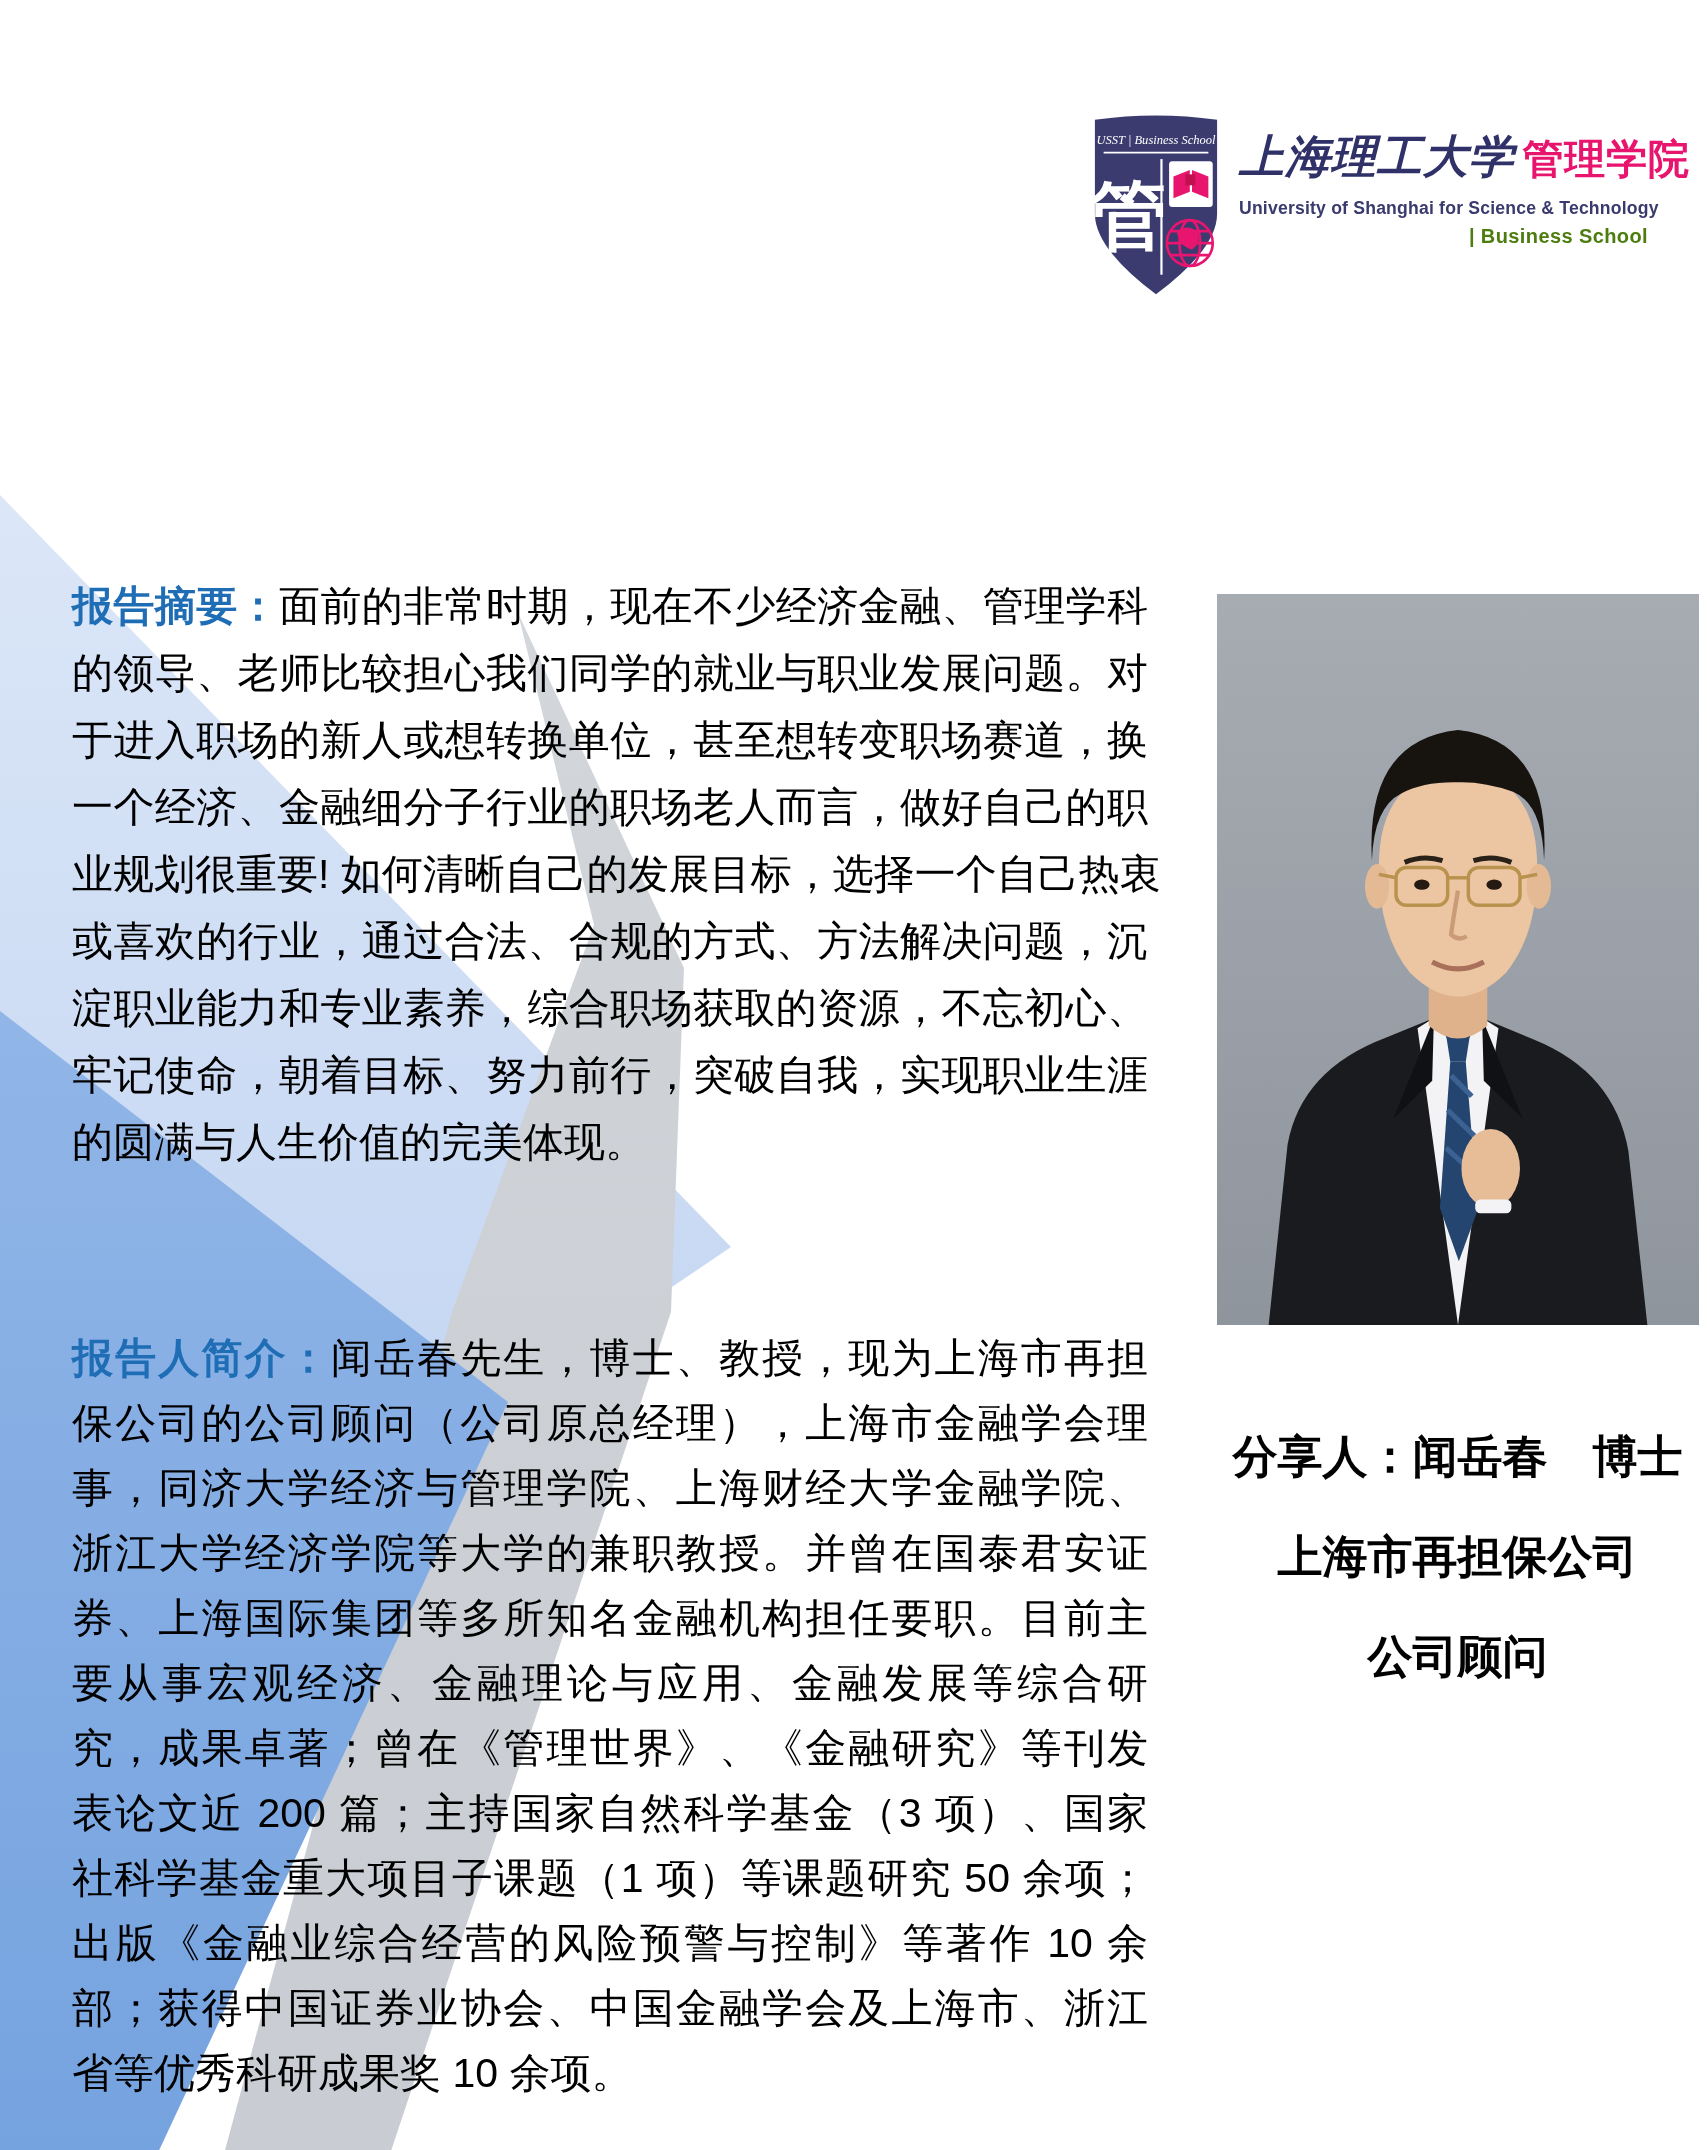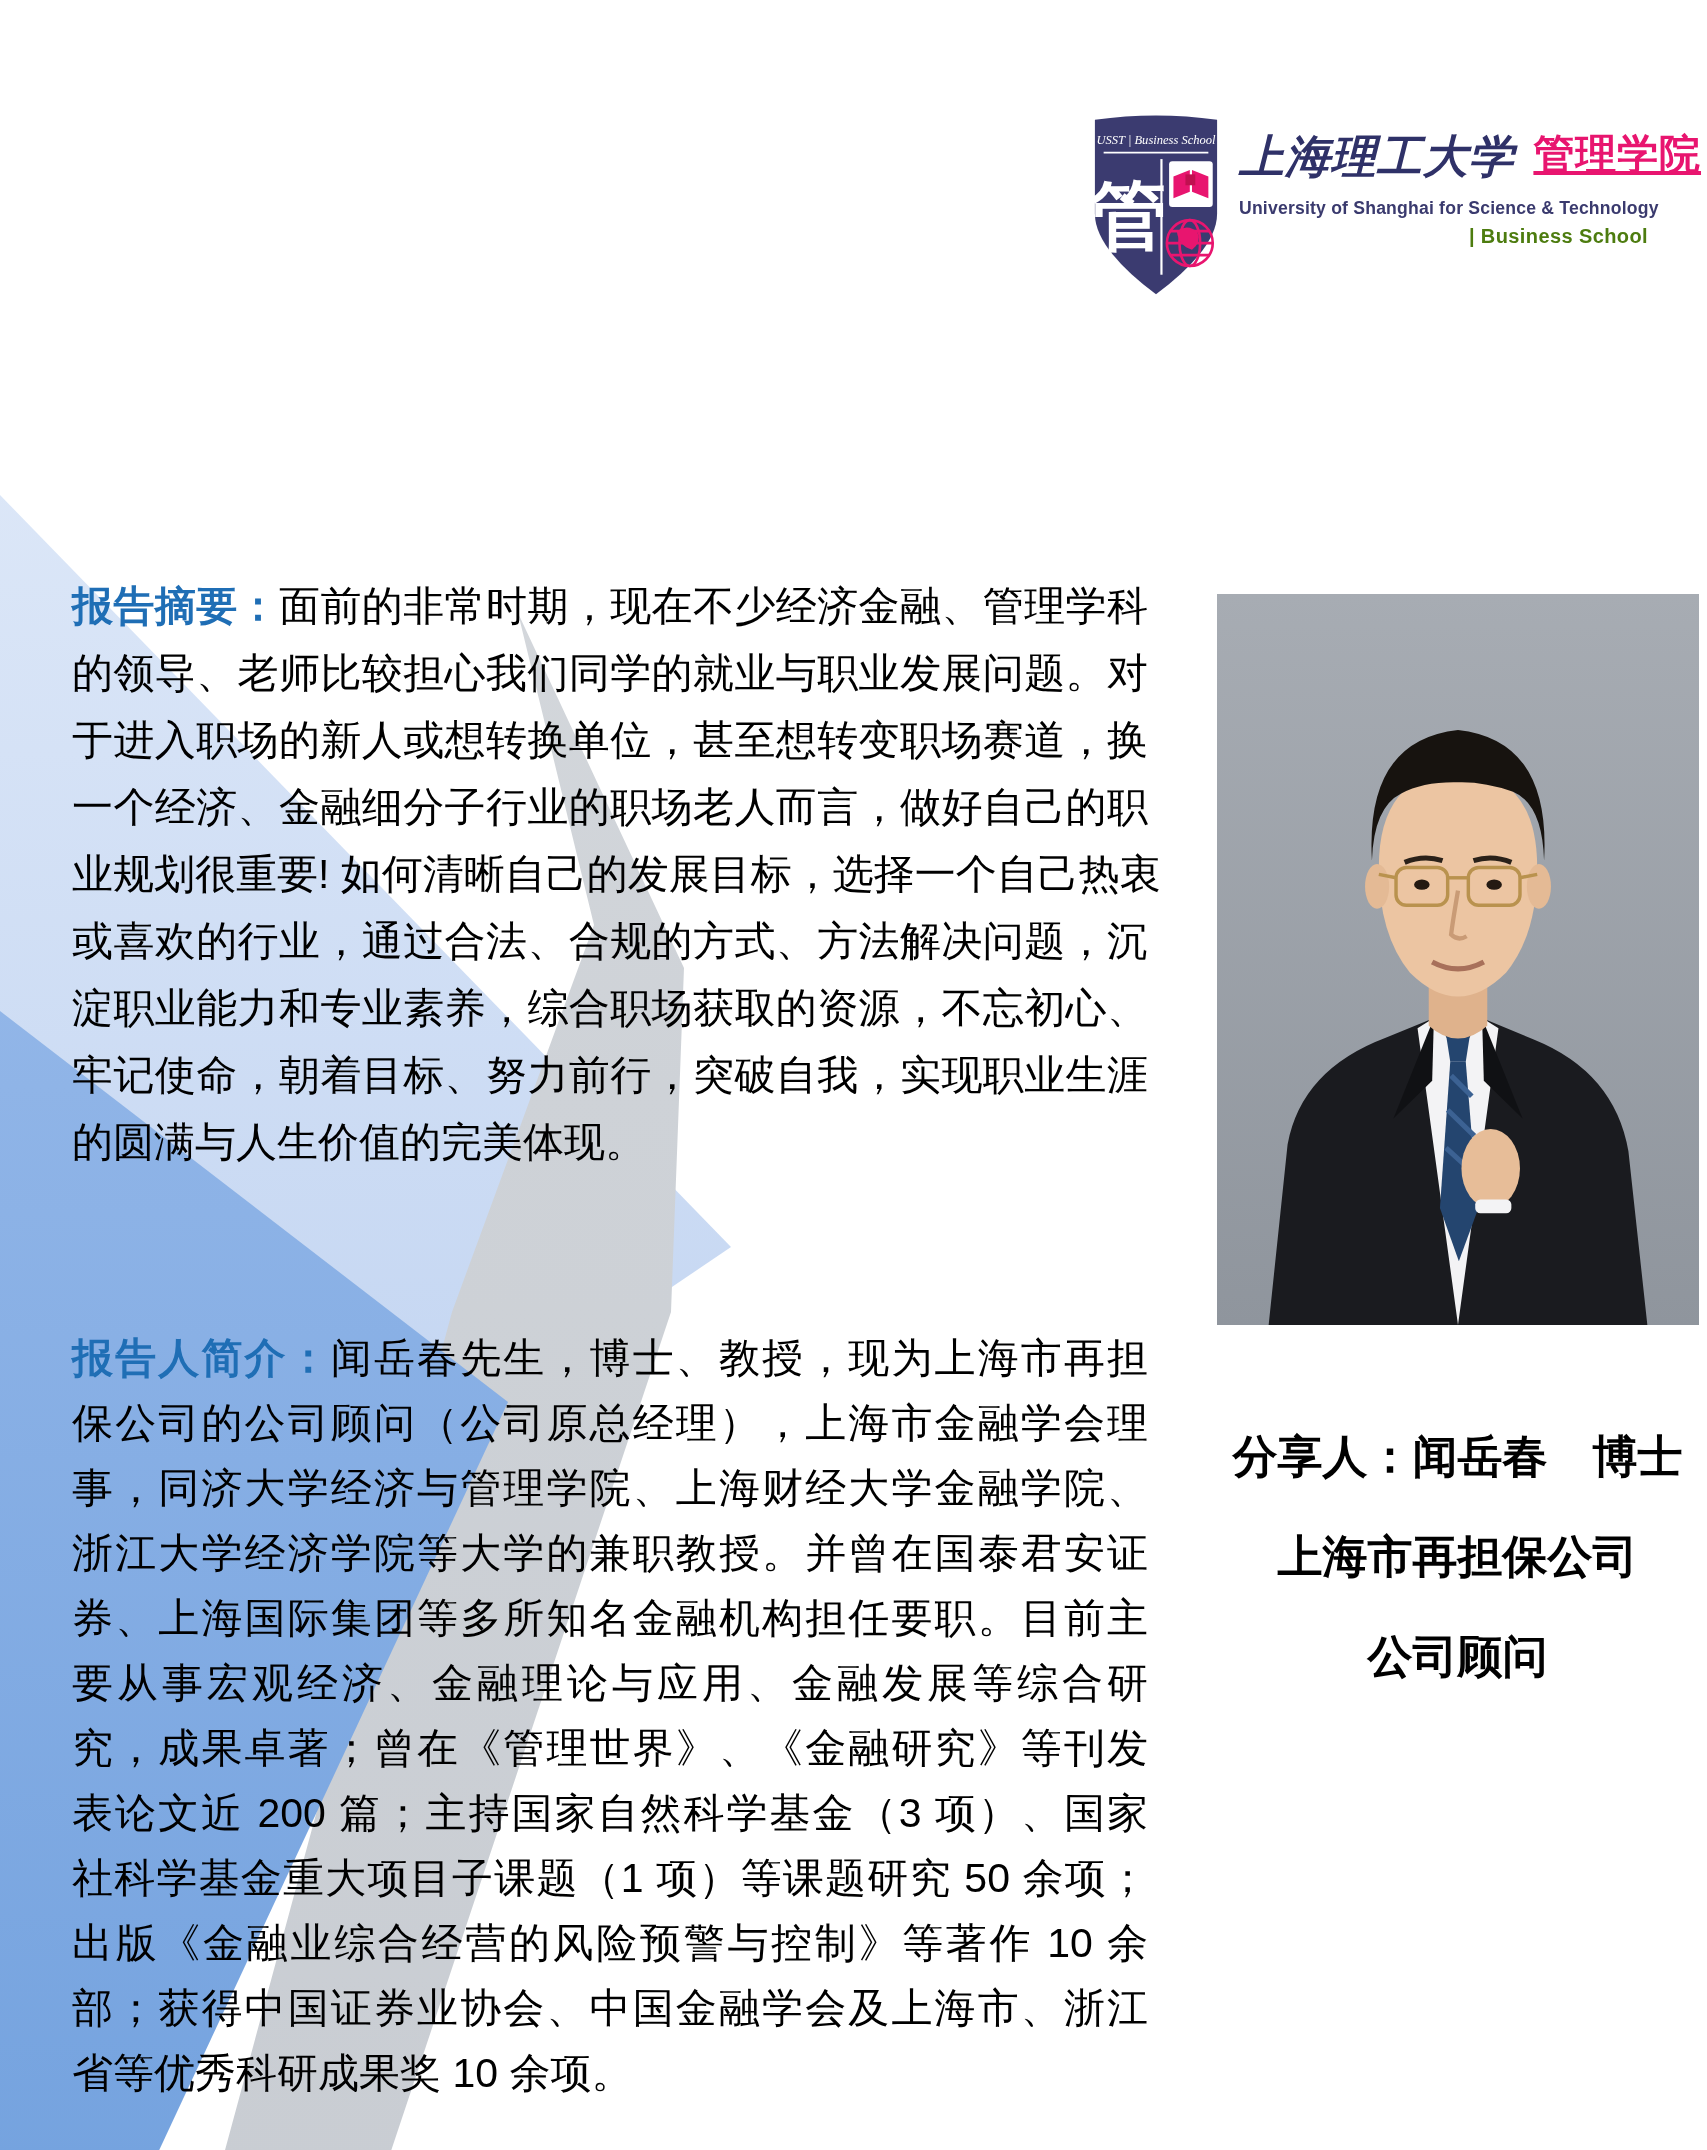--- a/index.html
+++ b/index.html
@@ -21,27 +21,27 @@
     clip-path:polygon(518px 613px, 684px 968px, 671px 1312px, 379px 2187px, 215px 2187px, 452px 1312px, 594px 925px);
   }
   #bg-blue-diamond{
     background:linear-gradient(180deg,#b3cbf0 0%, #8fb4e7 45%, #6f9fdd 100%);
     clip-path:polygon(0px 1011px, 508px 1402px, 142px 2187px, 0px 2187px);
   }
   
   #header-logo{position:absolute;left:1080px;top:110px;width:572px;height:224px;}
   #shield{position:absolute;left:4.3px;top:3.4px;width:144px;height:186px;}
   #logo-text-block{position:absolute;left:159px;top:17px;width:409px;height:198px;}
-  #logo-cn-row{display:flex;align-items:flex-start;white-space:nowrap;}
+  #logo-cn-row{display:flex;align-items:flex-end;white-space:nowrap;}
   #logo-univ-cn{
     font-family:"DejaVu Serif", serif;font-style:italic;font-weight:700;
     font-size:45px;color:#2f3168;letter-spacing:0.9px;
   }
   #logo-school-cn{
-    font-size:41px;font-weight:900;color:#e8156f;letter-spacing:0.9px;margin-left:19px;text-decoration:underline;
+    font-size:41px;font-weight:900;color:#e8156f;letter-spacing:0.9px;margin-left:8px;
   }
   #logo-univ-en{
     margin-top:11.2px;font-size:17.6px;font-weight:600;color:#3a3a6e;letter-spacing:0.2px;white-space:nowrap;
   }
   #logo-school-en{
     margin-top:6px;font-size:20px;font-weight:700;color:#4d7c0f;text-align:right;letter-spacing:0.4px;
   }
   
   #page-title{
     position:absolute;left:0;top:363px;width:100%;

